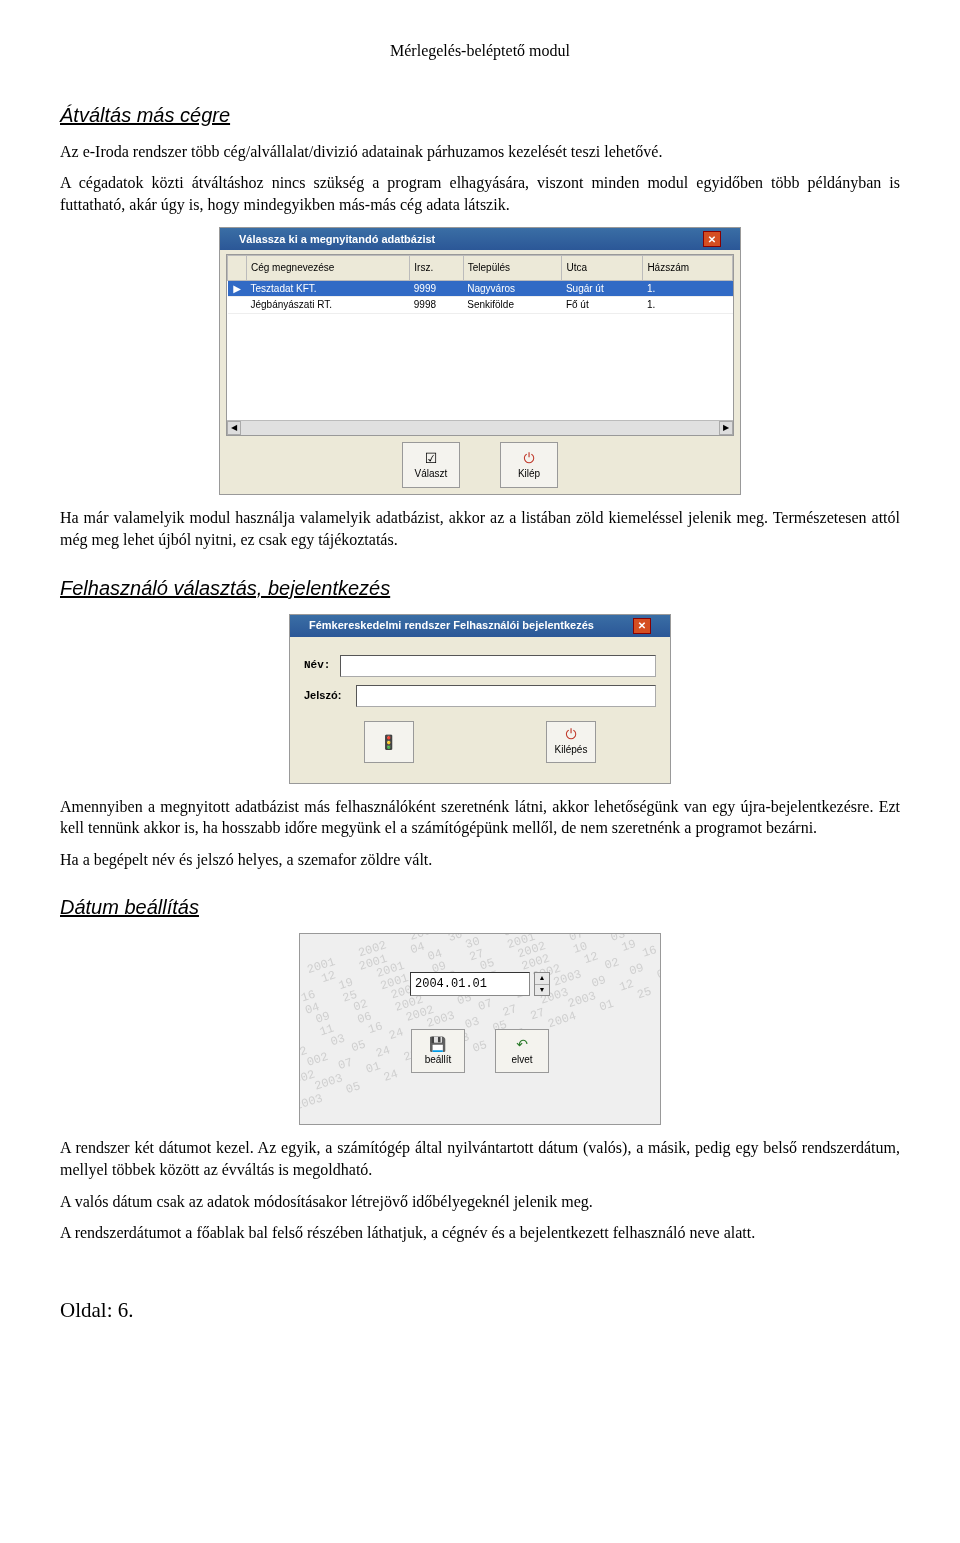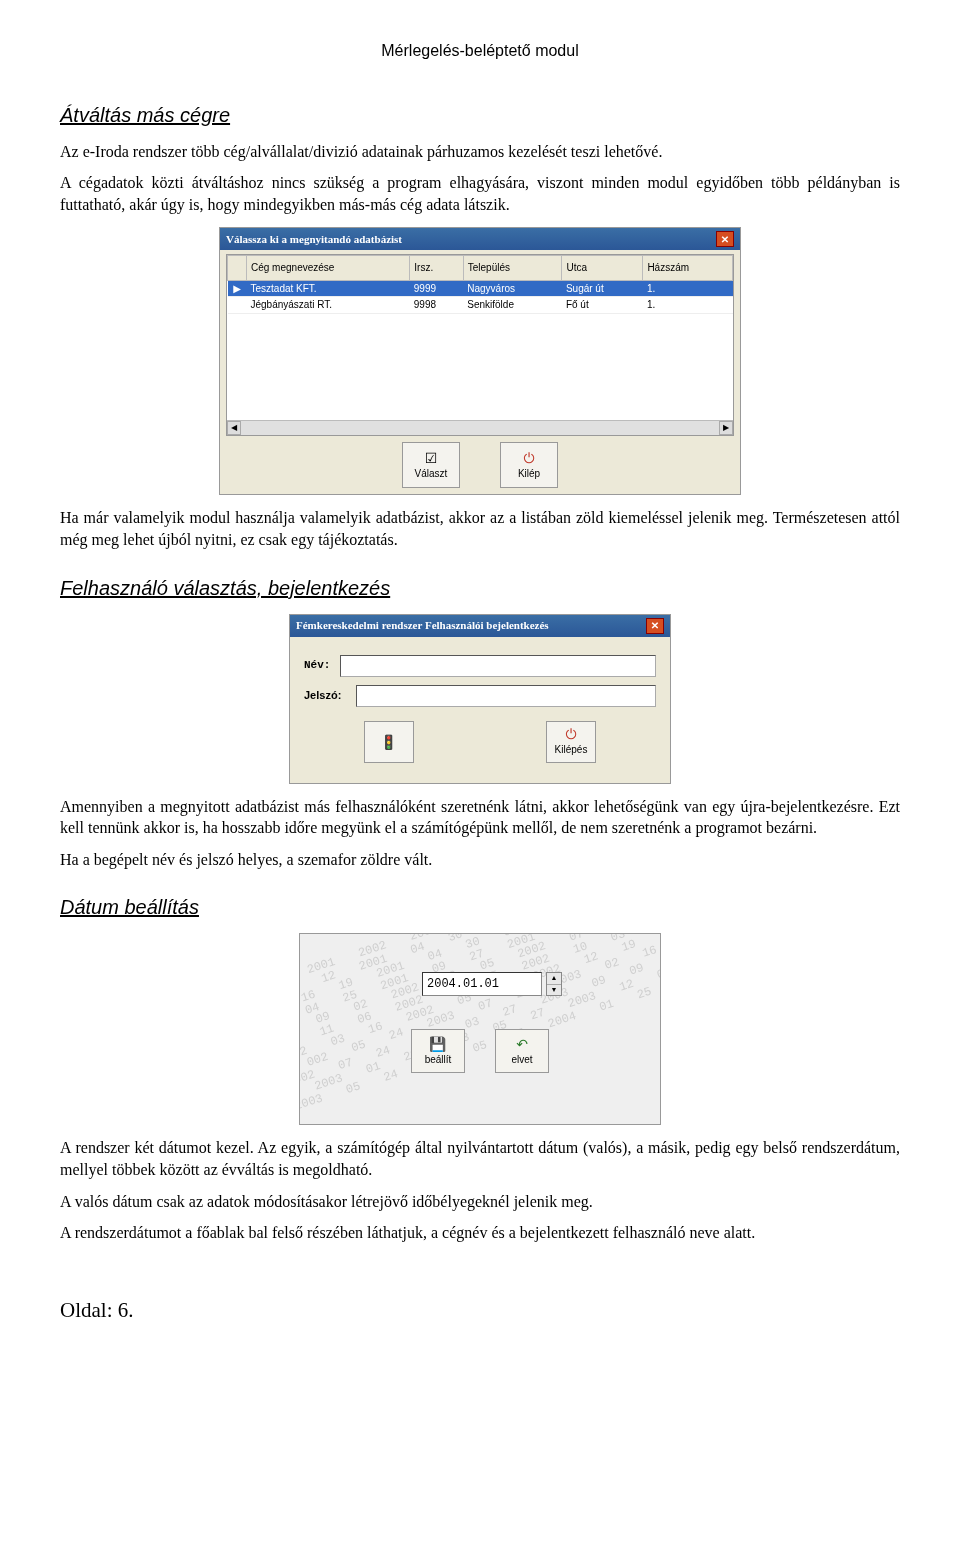--- a/index.html
+++ b/index.html
@@ -10,21 +10,21 @@
     line-height: 1.35;
     color: #000;
     background: #fff;
     max-width: 960px;
     box-sizing: border-box;
   }
   .page-header {
     text-align: center;
     margin-bottom: 40px;
     font-size: 16px;
-    font-family: Liberation Sans, sans-serif;
+    font-family: Liberation Serif, serif;
   }
   h2.section {
     font-family: Arial, Helvetica, sans-serif;
     font-style: italic;
     text-decoration: underline;
     font-weight: normal;
     font-size: 20px;
     margin: 24px 0 12px 0;
   }
   p.body {
@@ -40,24 +40,23 @@
     font-size: 11px;
     color: #000;
   }
   
   .win-titlebar {
     display: flex;
     align-items: center;
     justify-content: space-between;
     background: linear-gradient(to bottom, #3a6ea5, #2b5797);
     color: #fff;
-    padding: 3px 6px;
+    padding: 3px 19px;
     font-weight: bold;
     font-size: 11px;
-    font-family: Liberation Serif, serif;
   }
   .win-titlebar .close-btn {
     width: 16px; height: 14px;
     background: #d54e21;
     border: 1px solid #800;
     display: flex; align-items: center; justify-content: center;
     font-size: 10px; color: #fff;
     cursor: default;
   }
   .win-body { padding: 4px 6px 6px 6px; }
@@ -120,21 +119,21 @@
     font-size: 12px;
     color: #cfcfcf;
     line-height: 1.05;
     word-spacing: 18px;
     transform: rotate(-18deg);
     white-space: pre;
     user-select: none;
   }
   .date-center {
     position: absolute; left: 50%; top: 38px; transform: translateX(-50%);
-    display: flex; align-items: center; gap: 4px; margin-left: 12px;
+    display: flex; align-items: center; gap: 4px;
   }
   .date-field {
     width: 110px; height: 20px;
     border: 1px inset #888; background: #fff;
     font-family: "Courier New", monospace;
     font-size: 12px; padding: 1px 4px;
     display: flex; align-items: center;
   }
   .date-btns {
     position: absolute; left: 50%; top: 95px; transform: translateX(-50%);

